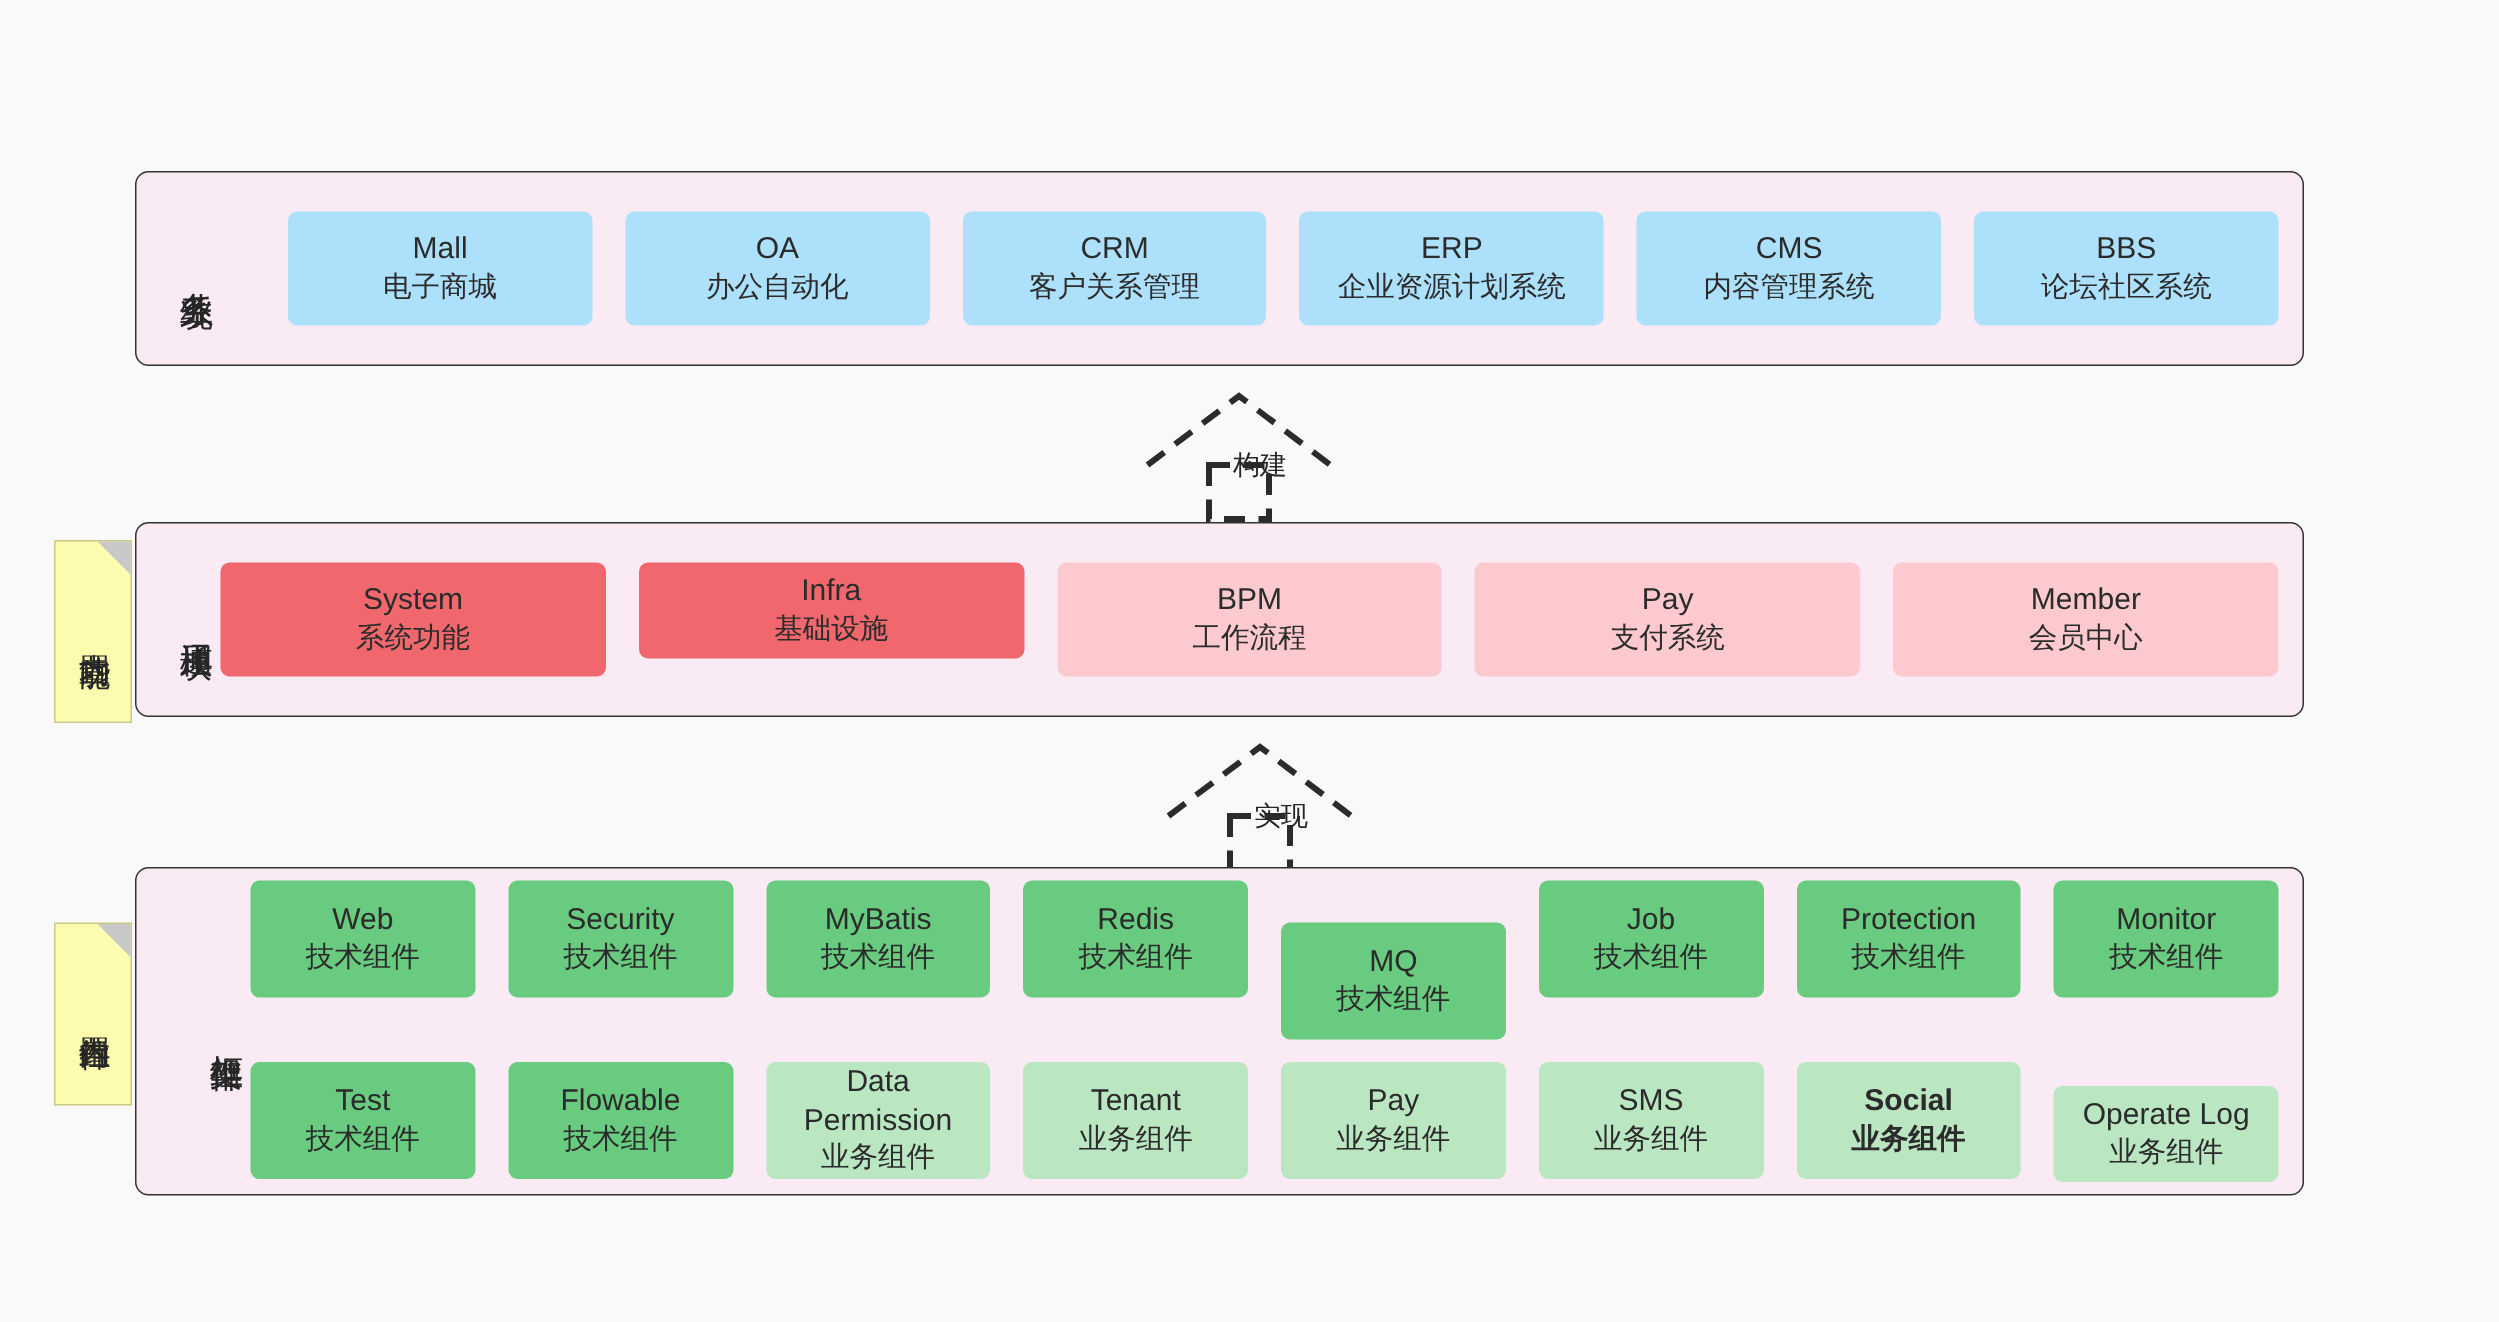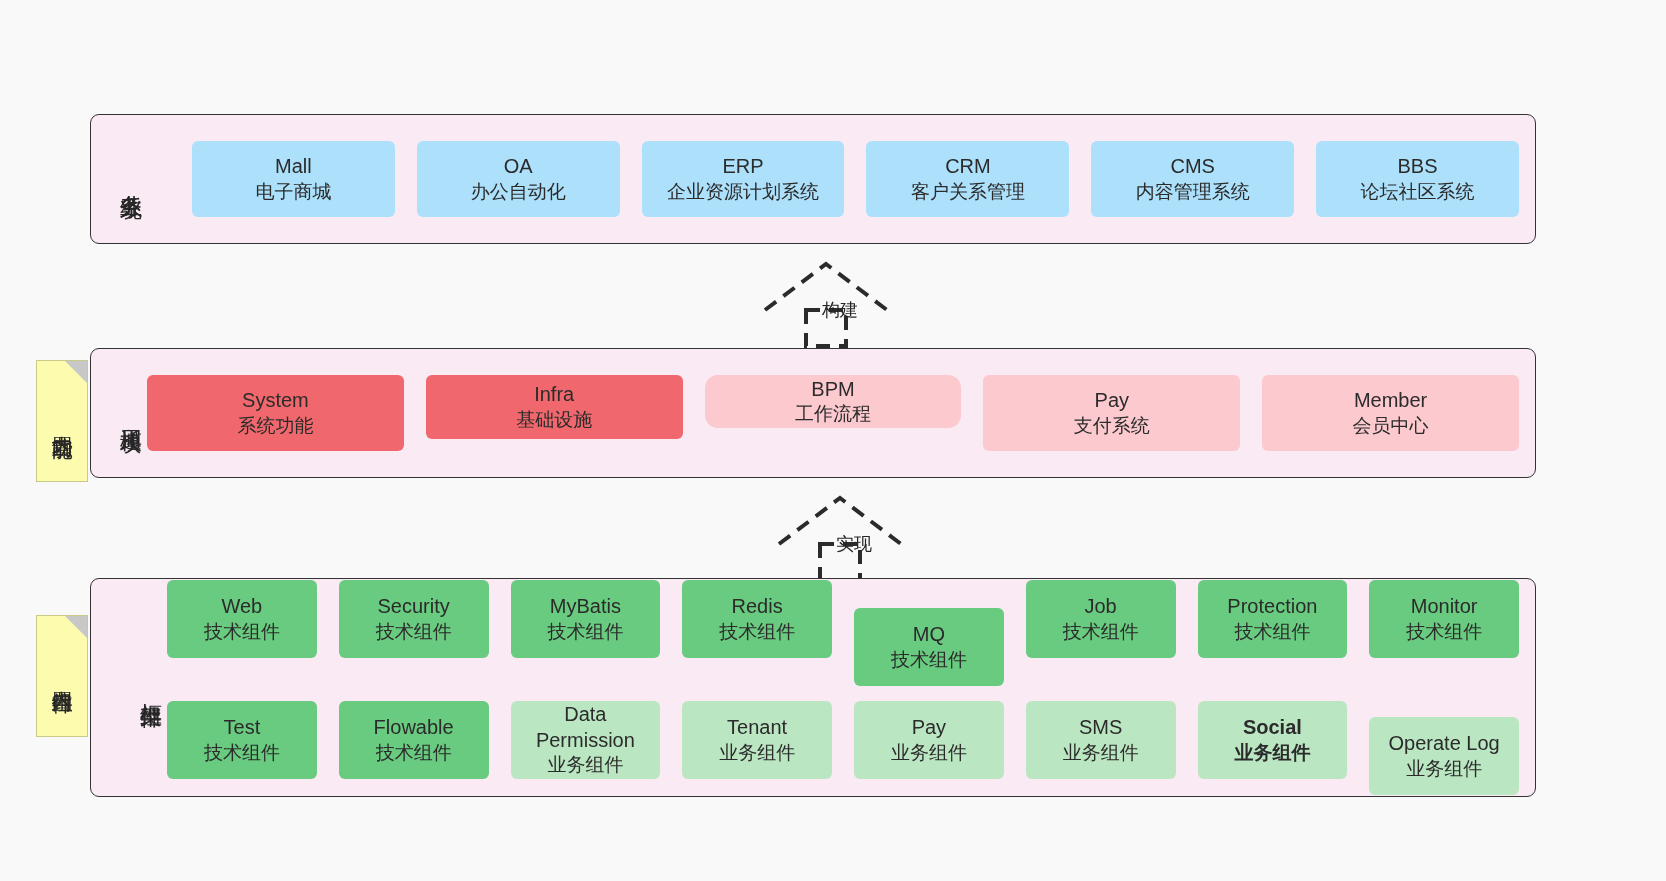--- a/index.html
+++ b/index.html
@@ -105,26 +105,26 @@
       <div class="cell-row">
         <div class="box blue" style="height:76px;">
           <span class="t1">Mall</span>
           <span class="t2">电子商城</span>
         </div>
         <div class="box blue" style="height:76px;">
           <span class="t1">OA</span>
           <span class="t2">办公自动化</span>
         </div>
         <div class="box blue" style="height:76px;">
+          <span class="t1">CRM</span>
+          <span class="t2">客户关系管理</span>
+        </div>
+        <div class="box blue" style="height:76px;">
           <span class="t1">ERP</span>
           <span class="t2">企业资源计划系统</span>
-        </div>
-        <div class="box blue" style="height:76px;">
-          <span class="t1">CRM</span>
-          <span class="t2">客户关系管理</span>
         </div>
         <div class="box blue" style="height:76px;">
           <span class="t1">CMS</span>
           <span class="t2">内容管理系统</span>
         </div>
         <div class="box blue" style="height:76px;">
           <span class="t1">BBS</span>
           <span class="t2">论坛社区系统</span>
         </div>
       </div>
@@ -149,21 +149,21 @@
     <div class="cells">
       <div class="cell-row">
         <div class="box red" style="height:76px;">
           <span class="t1">System</span>
           <span class="t2">系统功能</span>
         </div>
         <div class="box red" style="height:64px;">
           <span class="t1">Infra</span>
           <span class="t2">基础设施</span>
         </div>
-        <div class="box pinklight" style="height:53px;border-radius:13px;">
+        <div class="box pinklight" style="height:76px;">
           <span class="t1">BPM</span>
           <span class="t2">工作流程</span>
         </div>
         <div class="box pinklight" style="height:76px;">
           <span class="t1">Pay</span>
           <span class="t2">支付系统</span>
         </div>
         <div class="box pinklight" style="height:76px;">
           <span class="t1">Member</span>
           <span class="t2">会员中心</span>
@@ -246,21 +246,21 @@
           <span class="t2">业务组件</span>
         </div>
         <div class="box greenlight" style="height:78px;">
           <span class="t1">SMS</span>
           <span class="t2">业务组件</span>
         </div>
         <div class="box greenlight" style="height:78px;font-weight:bold;">
           <span class="t1">Social</span>
           <span class="t2">业务组件</span>
         </div>
-        <div class="box greenlight" style="height:78px;margin-top:16px;">
+        <div class="box greenlight" style="height:64px;margin-top:16px;">
           <span class="t1">Operate Log</span>
           <span class="t2">业务组件</span>
         </div>
       </div>
 
     </div>
   </div>
 
 </div>
 

